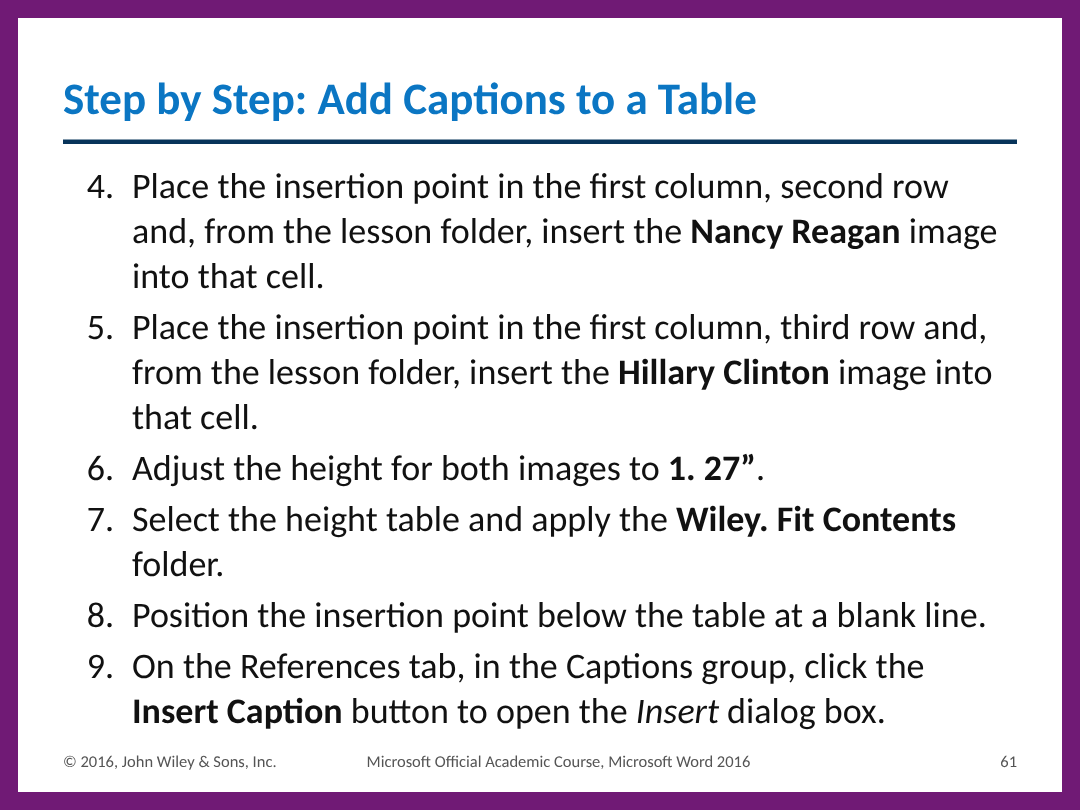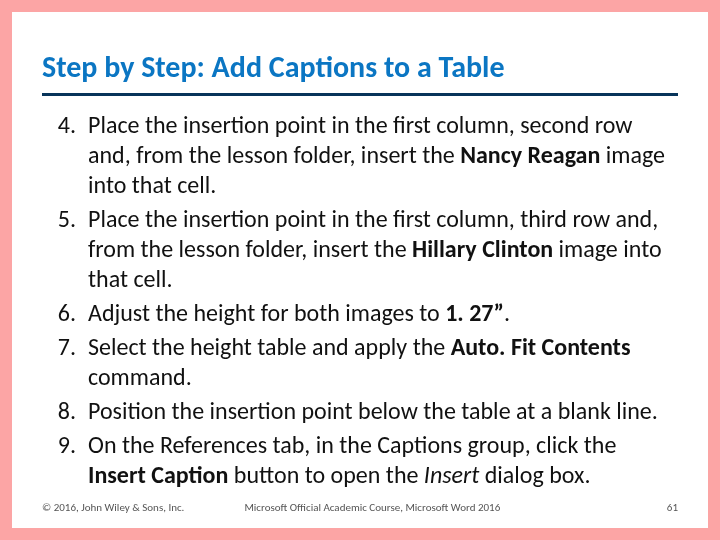--- a/index.html
+++ b/index.html
@@ -1,20 +1,20 @@
 <!DOCTYPE html>
 <html><head>
 <meta charset="utf-8">
 <style>
   * { margin: 0; padding: 0; box-sizing: border-box; }
   html, body { width: 720px; height: 540px; font-family: Calibri, "Segoe UI", Arial, sans-serif; }
   .slide {
     width: 720px;
     height: 540px;
-    background: #fca5a5;
+    background: #701a75;
     padding: 12px;
     position: relative;
   }
   .inner {
     background: #ffffff;
     width: 100%;
     height: 100%;
     position: relative;
     padding: 38px 30px 0 30px;
   }
@@ -75,21 +75,21 @@
       <li>
         <span>Place the insertion point in the first column, second row and, from the lesson folder, insert the </span><span class="b">Nancy Reagan</span><span> image into that cell.</span>
       </li>
       <li>
         <span>Place the insertion point in the first column, third row and, from the lesson folder, insert the </span><span class="b">Hillary Clinton</span><span> image into that cell.</span>
       </li>
       <li>
         <span>Adjust the height for both images to </span><span class="b">1. 27”</span><span>.</span>
       </li>
       <li>
-        <span>Select the height table and apply the </span><span class="b">Auto. Fit Contents</span><span> command.</span>
+        <span>Select the height table and apply the </span><span class="b">Wiley. Fit Contents</span><span> folder.</span>
       </li>
       <li>
         <span>Position the insertion point below the table at a blank line.</span>
       </li>
       <li>
         <span>On the References tab, in the Captions group, click the </span><span class="b">Insert Caption</span><span> button to open the </span><span class="i">Insert</span><span> dialog box.</span>
       </li>
     </ol>
 
     <div class="footer">

